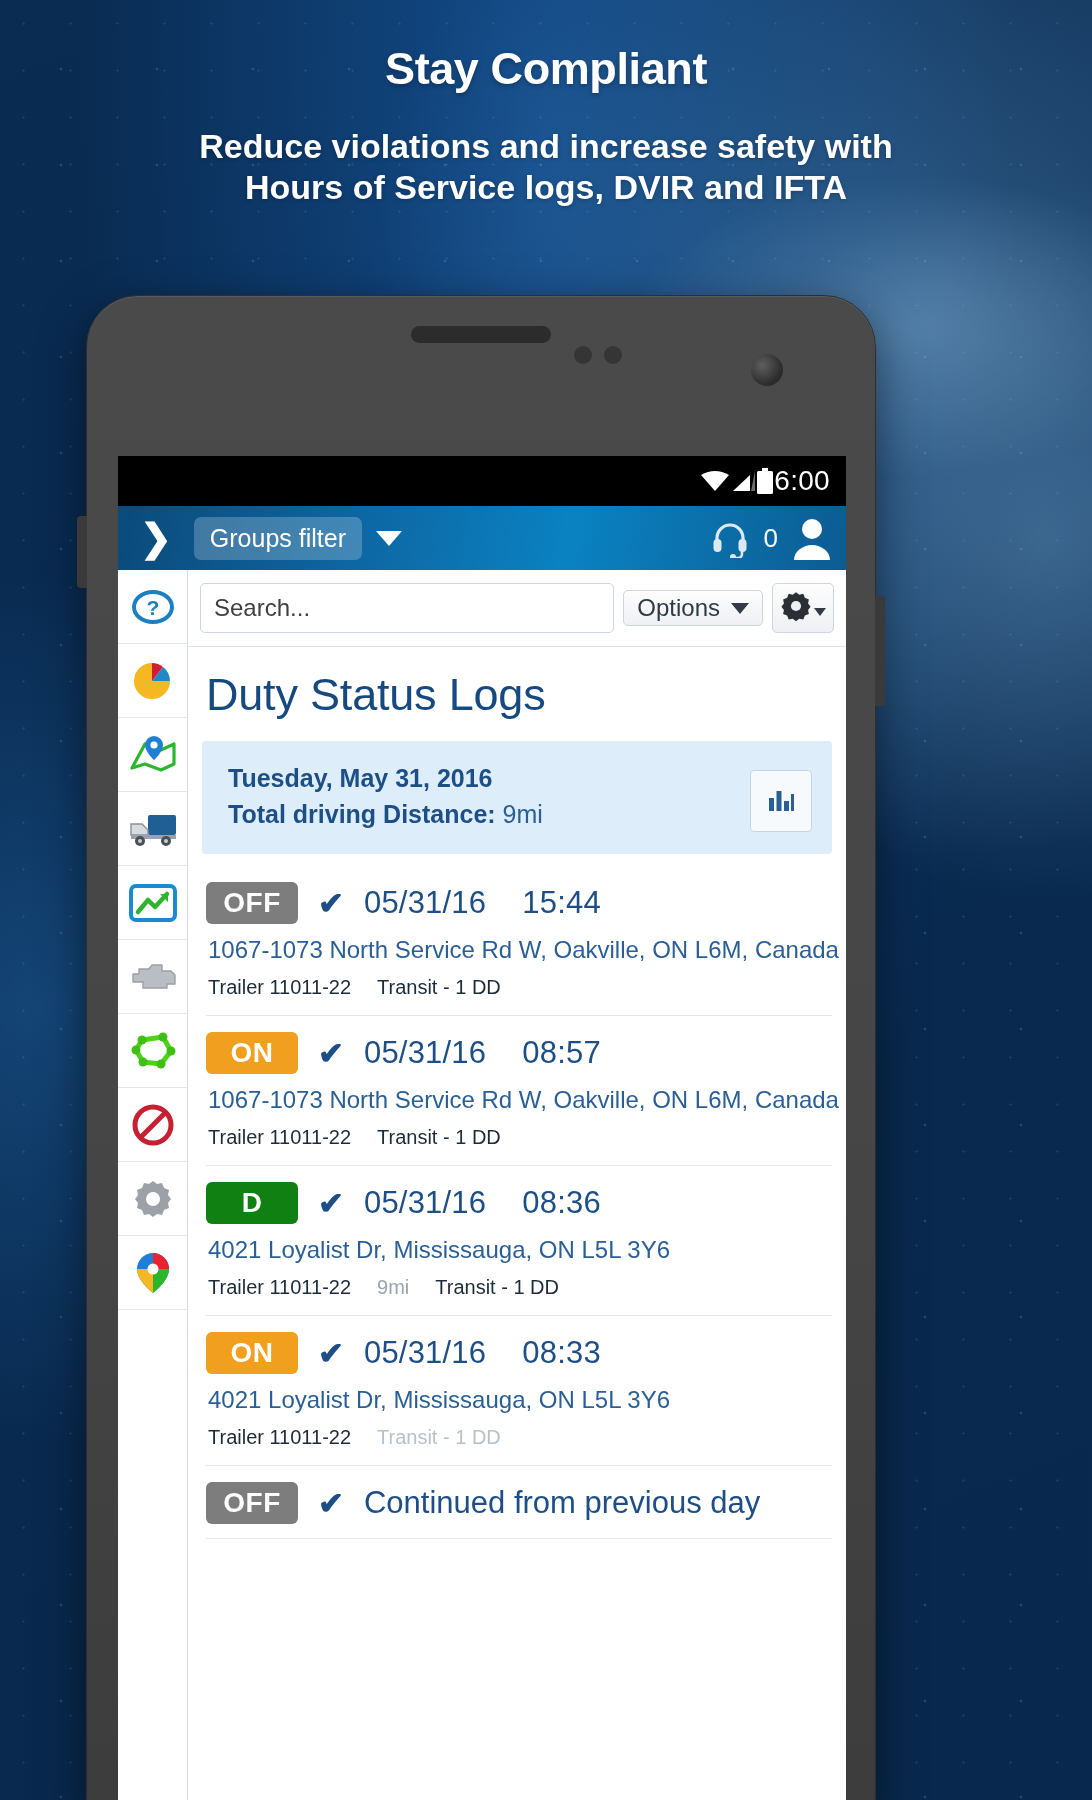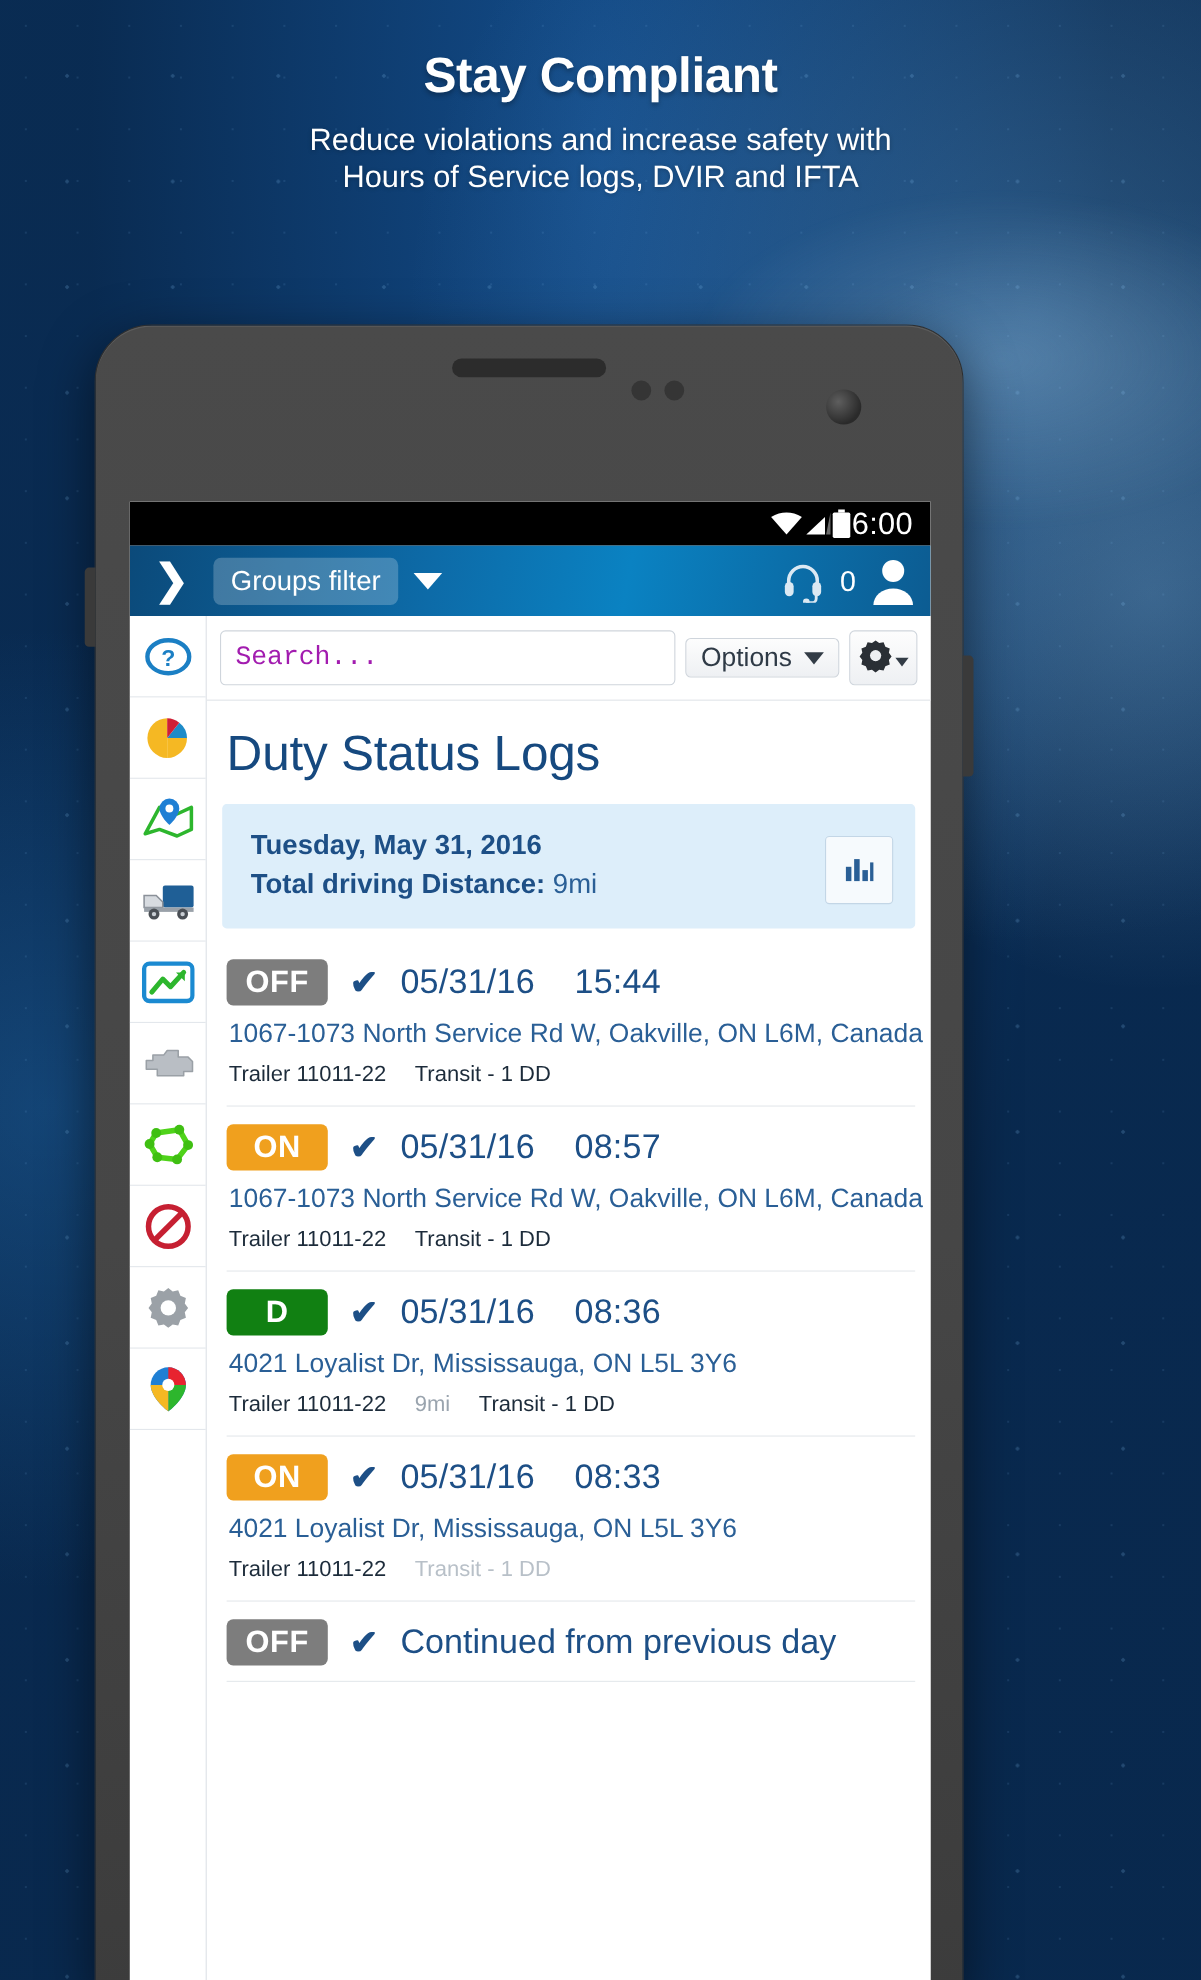--- a/index.html
+++ b/index.html
@@ -39,21 +39,21 @@
   .headline {
     position: absolute; top: 44px; left: 0; right: 0;
     text-align: center; color: #ffffff;
     z-index: 5;
   }
   .headline h1 {
     font-size: 45px; font-weight: bold; letter-spacing: -0.4px;
     line-height: 1.1; text-shadow: 0 2px 5px rgba(0,0,0,0.28);
   }
   .headline .sub {
-    margin-top: 16px; font-size: 28px; line-height: 1.22; font-weight: 400;
+    margin-top: 32px; font-size: 34px; line-height: 1.22; font-weight: 700;
     text-shadow: 0 1px 4px rgba(0,0,0,0.25);
   }
 
   
   .phone {
     position: absolute;
     left: 86px; top: 295px;
     width: 790px; height: 1520px;
     background: linear-gradient(180deg, #4a4a4a 0%, #464646 55%, #3c3c3c 100%);
     border-radius: 52px 52px 16px 16px;
@@ -78,21 +78,21 @@
   
   .screen {
     position: absolute; left: 31px; top: 160px;
     width: 728px; height: 1360px;
     background: #ffffff;
     overflow: hidden;
   }
 
   
   .statusbar {
-    height: 40px; background: #000000; display: flex; align-items: center;
+    height: 50px; background: #000000; display: flex; align-items: center;
     justify-content: flex-end; padding-right: 16px; gap: 0; color: #fff;
   }
   .sb-time { font-size: 28px; font-weight: 400; letter-spacing: 0.3px; }
   .ic-wifi { width: 30px; height: 22px; position: relative; }
   .ic-wifi svg, .ic-sig svg, .ic-bat svg { display: block; }
 
   
   .appbar {
     height: 64px;
     background: linear-gradient(100deg, #0b4a7a 0%, #0d6ba8 38%, #0a82c2 62%, #0c5c92 100%);
@@ -130,21 +130,21 @@
   
   .content { flex: 1; background: #ffffff; overflow: hidden; }
 
   .toolbar {
     display: flex; align-items: center; gap: 9px;
     padding: 13px 12px; border-bottom: 1px solid #e0e4e9; background: #fff;
   }
   .search-box {
     flex: 1; height: 50px; border: 1px solid #cfd5dc; border-radius: 5px;
     background: #fff; display: flex; align-items: center; padding: 0 13px;
-    color: #a21caf; font-size: 24px; font-family: Liberation Mono, monospace;
+    color: #404040; font-size: 24px;
   }
   .options-btn {
     height: 36px; border: 1px solid #cfd5dc; border-radius: 5px;
     background: linear-gradient(180deg,#fdfdfd,#eef0f3);
     display: flex; align-items: center; gap: 11px; padding: 0 13px;
     color: #2f3a46; font-size: 24px; white-space: nowrap;
   }
   .options-btn .cd {
     width: 0; height: 0; border-left: 9px solid transparent; border-right: 9px solid transparent;
     border-top: 11px solid #333c46;

